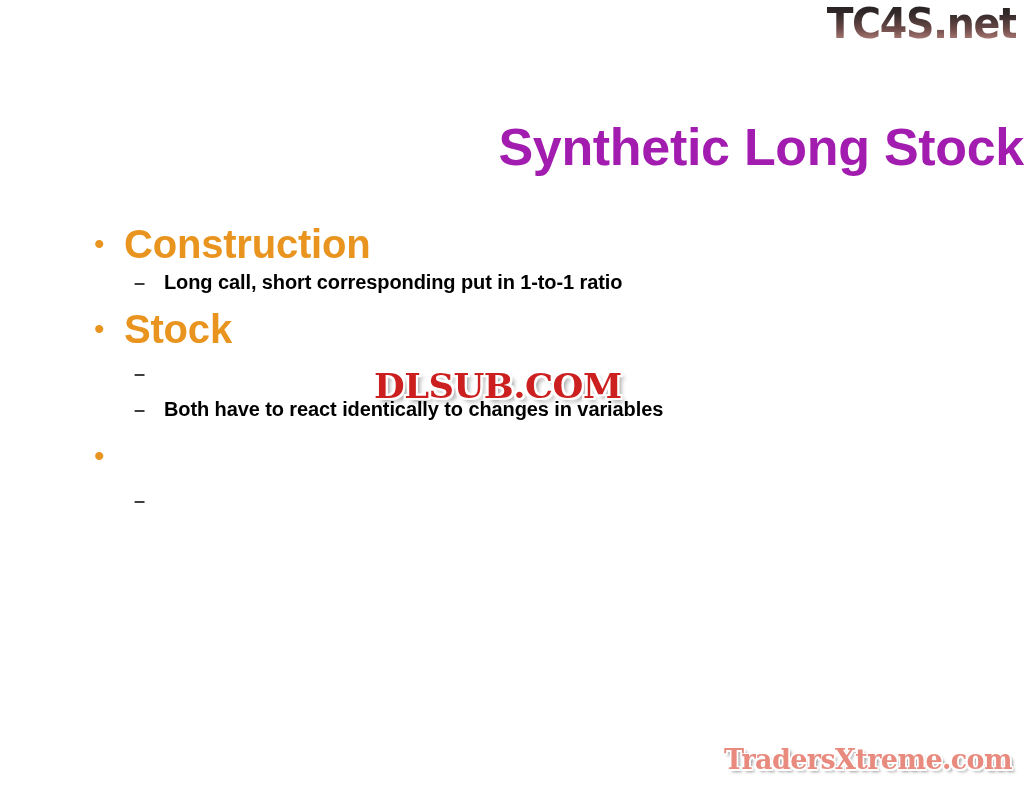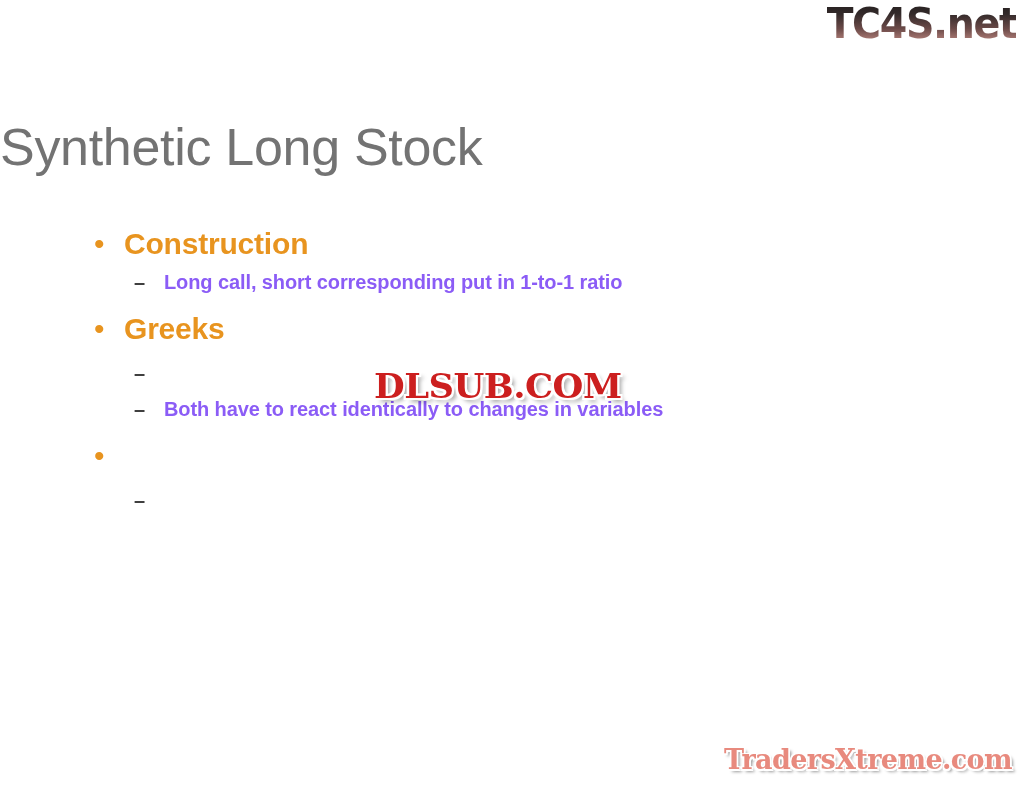--- a/index.html
+++ b/index.html
@@ -43,24 +43,24 @@
     -webkit-text-fill-color: transparent;
     white-space: nowrap;
   }
 
   
   #slide-title {
     position: absolute;
     left: 0;
     right: 0;
     top: 118px;
-    text-align: left;
-    color: #737373;
+    text-align: right;
+    color: #a21caf;
     font-family: "Liberation Sans", sans-serif;
-    font-weight: 400;
+    font-weight: 700;
     font-size: 52px;
     line-height: 1.15;
     letter-spacing: -0.3px;
   }
 
   
   #body {
     position: absolute;
     left: 86px;
     top: 224px;
@@ -78,41 +78,41 @@
     color: #e8941f;
     font-size: 30px;
     line-height: 40px;
     text-align: left;
     padding-left: 8px;
     box-sizing: border-box;
   }
   .lvl1 .txt {
     color: #e8941f;
     font-weight: 700;
-    font-size: 30px;
+    font-size: 40px;
     line-height: 40px;
     letter-spacing: -0.2px;
   }
 
   .lvl2 {
     display: flex;
     align-items: flex-start;
     margin: 0 0 7px 0;
     padding-left: 48px;
   }
   .lvl2 .marker {
     flex: 0 0 auto;
     width: 30px;
     color: #3f3f3f;
     font-weight: 700;
     font-size: 20px;
     line-height: 29px;
   }
   .lvl2 .txt {
-    color: #8b5cf6;
+    color: #000000;
     font-weight: 700;
     font-size: 20px;
     line-height: 29px;
     letter-spacing: -0.1px;
     max-width: 560px;
   }
 
   .group { margin-bottom: 12px; }
 
   .gap-top { margin-top: 10px; }
@@ -177,21 +177,21 @@
       </div>
       <div class="lvl2">
         <span class="marker">–</span>
         <span class="txt">Long call, short corresponding put in 1-to-1 ratio</span>
       </div>
     </div>
 
     <div class="group">
       <div class="lvl1">
         <span class="marker">•</span>
-        <span class="txt">Greeks</span>
+        <span class="txt">Stock</span>
       </div>
       <div class="lvl2 gap-top">
         <span class="marker">–</span>
       </div>
       <div class="lvl2">
         <span class="marker">–</span>
         <span class="txt">Both have to react identically to changes in variables</span>
       </div>
     </div>
 

